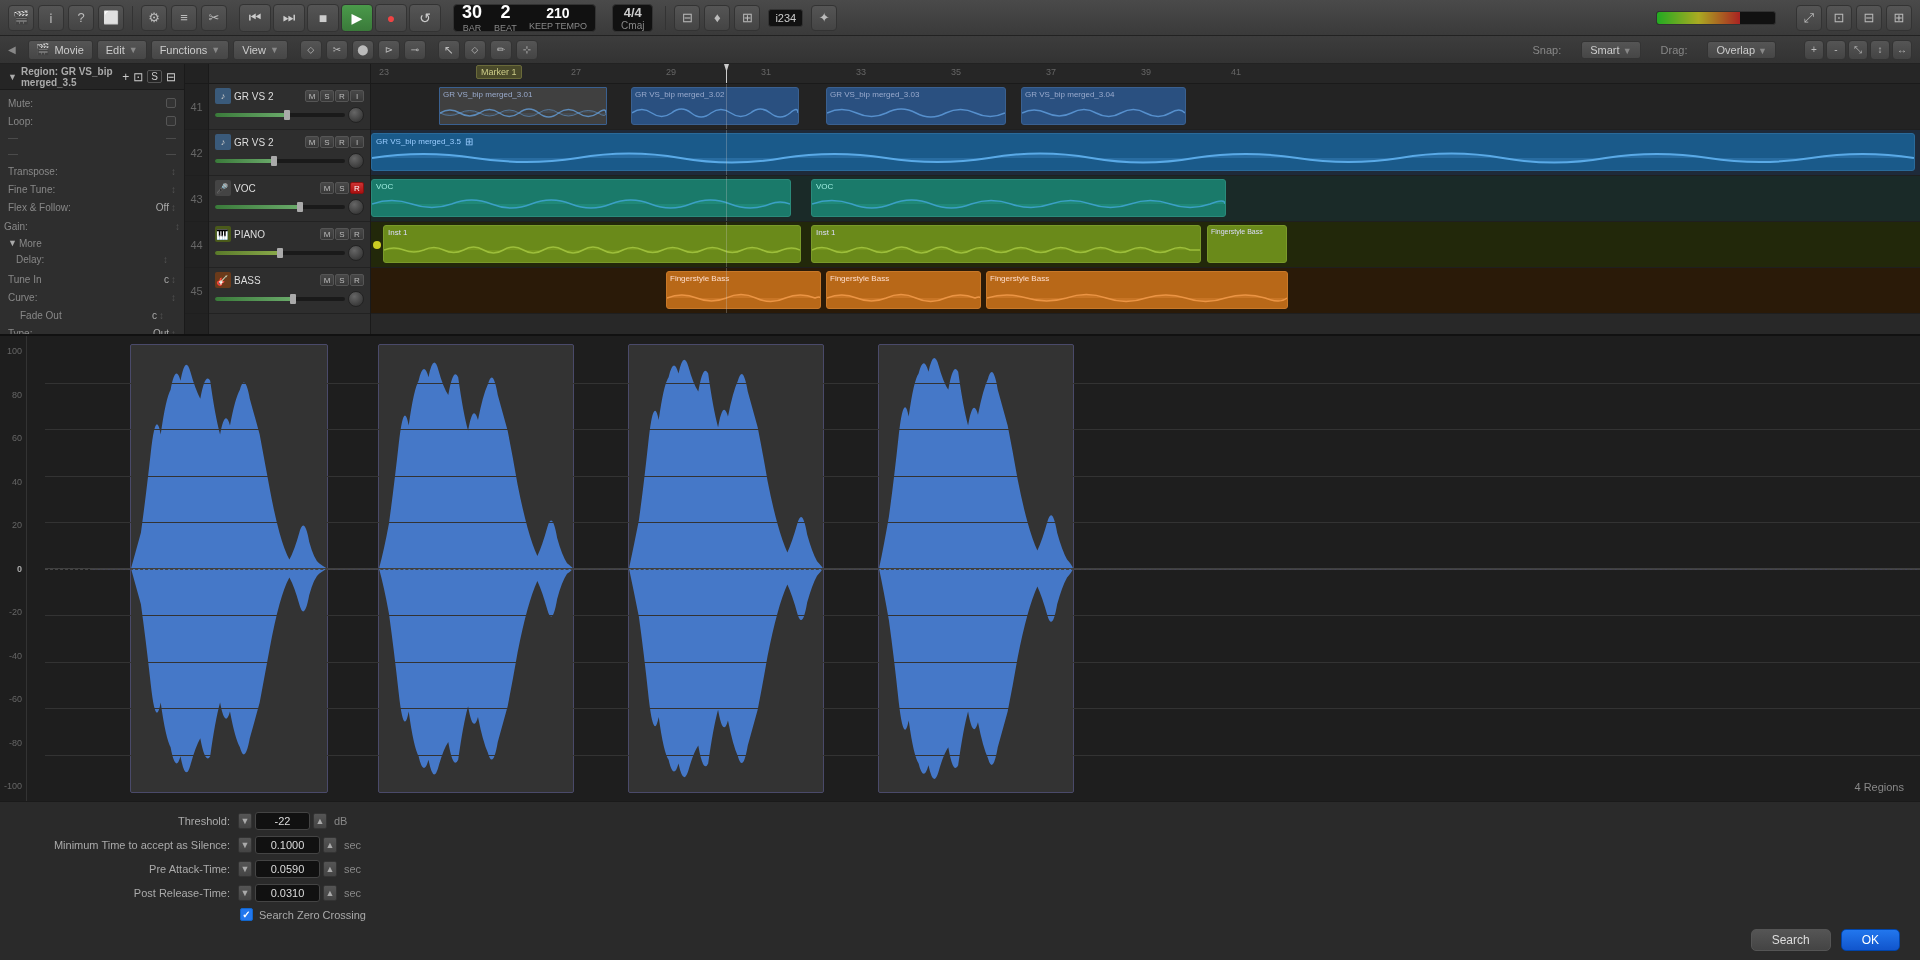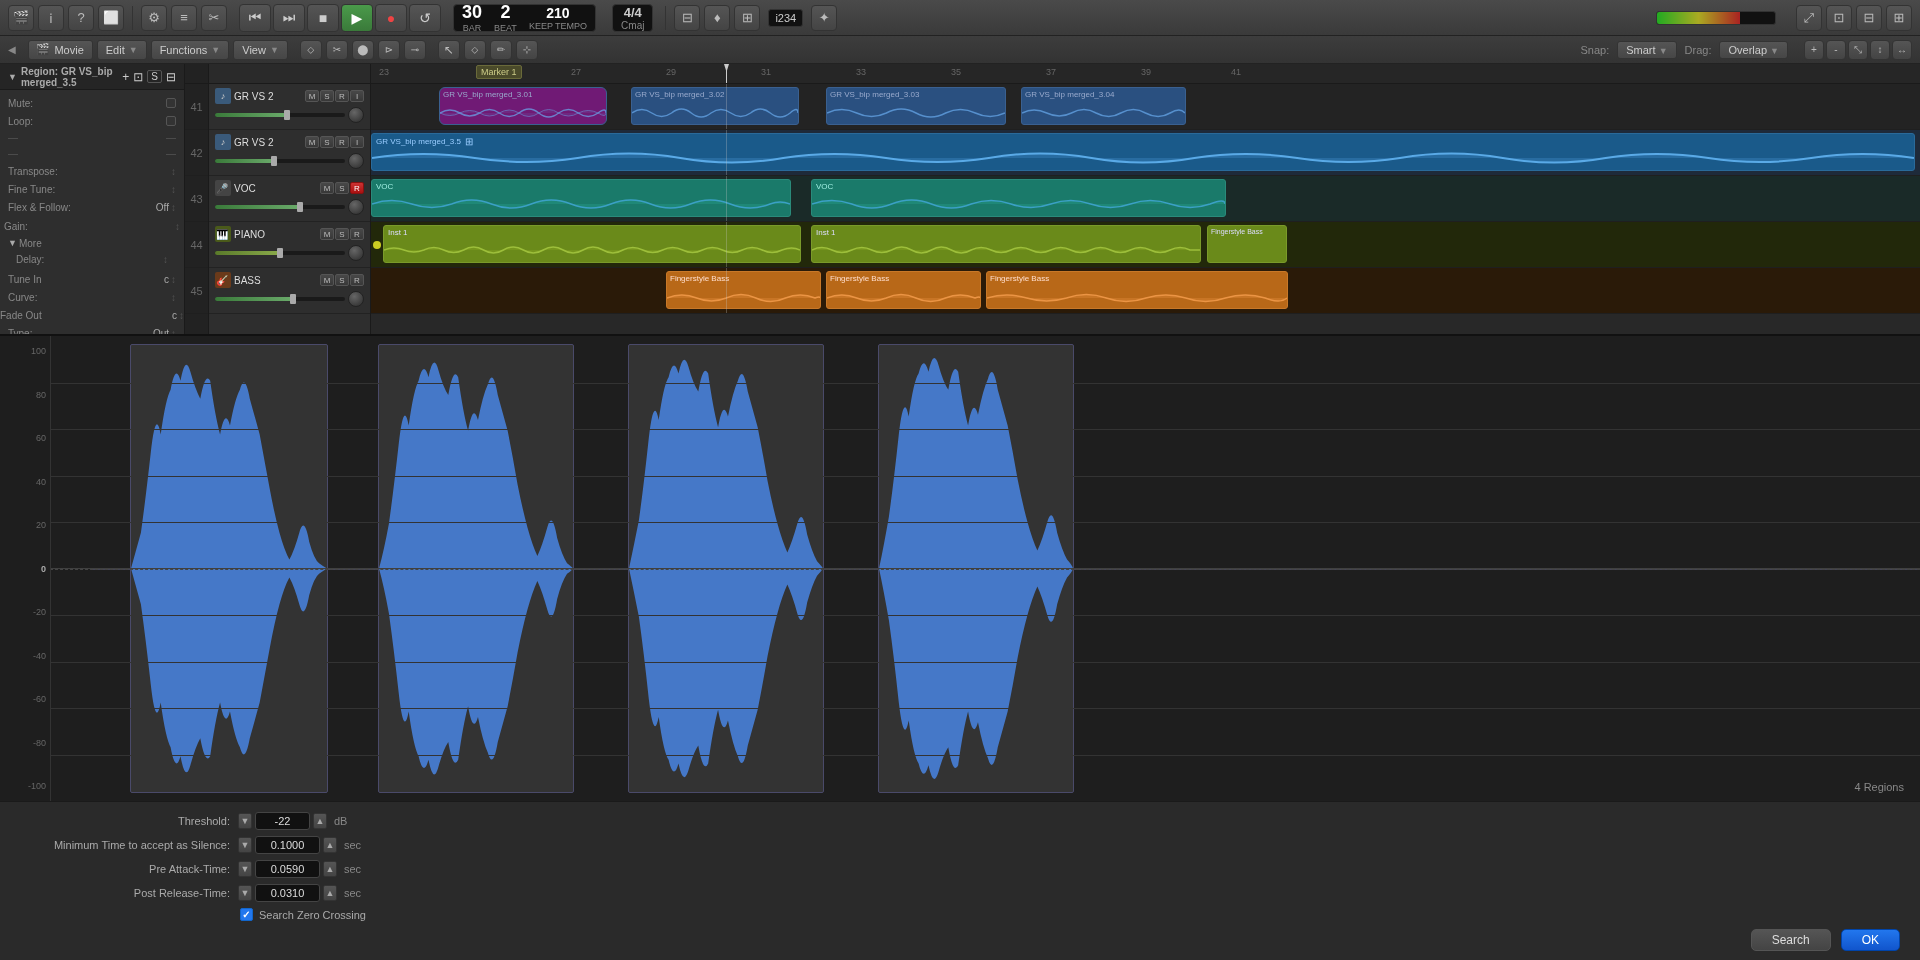--- a/index.html
+++ b/index.html
@@ -122,21 +122,21 @@
       border-radius: 3px;
       padding: 0 8px;
       color: #ccc;
       cursor: pointer;
       display: flex; align-items: center; gap: 4px;
       font-size: 11px;
     }
     .chevron { font-size: 9px; color: #888; }
     .snap-section {
       margin-left: auto;
-      display: flex; align-items: center; gap: 8px;
+      display: flex; align-items: center; gap: 20px;
     }
     .snap-label { color: #888; font-size: 11px; }
     .snap-val {
       background: linear-gradient(to bottom, #555, #464646);
       border: 1px solid #333;
       border-radius: 3px;
       padding: 2px 8px;
       color: #ccc;
       cursor: pointer;
     }
@@ -311,21 +311,21 @@
       </div>
       <div style="display:flex;align-items:center;padding:2px 8px;min-height:18px">
         <span style="color:#888;font-size:10px;flex:1">Tune In</span>
         <span style="color:#aaa;font-size:10px">c</span>
         <span style="font-size:10px;color:#555;margin-left:2px">↕</span>
       </div>
       <div style="display:flex;align-items:center;padding:2px 8px;min-height:18px">
         <span style="color:#888;font-size:10px;flex:1">Curve:</span>
         <span style="font-size:10px;color:#555">↕</span>
       </div>
-      <div style="display:flex;align-items:center;padding:2px 0;min-height:18px">
+      <div style="display:flex;align-items:center;padding:2px 20px;min-height:18px">
         <span style="color:#888;font-size:10px;flex:1">Fade Out</span>
         <span style="color:#aaa;font-size:10px">c</span>
         <span style="font-size:10px;color:#555;margin-left:2px">↕</span>
       </div>
       <div style="display:flex;align-items:center;padding:2px 8px;min-height:18px">
         <span style="color:#888;font-size:10px;flex:1">Type:</span>
         <span style="color:#aaa;font-size:10px">Out</span>
         <span style="font-size:10px;color:#555;margin-left:2px">↕</span>
       </div>
     </div>
@@ -461,21 +461,21 @@
         <div style="position:absolute;left:105px;top:1px;background:#4a4a2a;border:1px solid #6a6a3a;border-radius:2px;padding:1px 4px;font-size:9px;color:#cccc88">Marker 1</div>
 
         <div style="position:absolute;left:355px;top:0;bottom:0;width:1px;background:#ccc;z-index:10"></div>
 
         <div style="position:absolute;left:353px;top:0;width:5px;height:8px;background:#ccc;clip-path:polygon(50% 100%, 0 0, 100% 0)"></div>
       </div>
 
       <div style="height:46px;border-bottom:1px solid #1f1f1f;position:relative;background:#232323">
         <div style="position:absolute;left:355px;top:0;bottom:0;width:1px;background:rgba(200,200,200,0.3);z-index:10"></div>
 
-        <div style="position:absolute;left:68px;top:3px;width:168px;height:38px;background:#701a75;border:1px solid #3a6090;border-radius:6px;overflow:hidden;cursor:pointer">
+        <div style="position:absolute;left:68px;top:3px;width:168px;height:38px;background:#404040;border:1px solid #3a6090;border-radius:1px;overflow:hidden;cursor:pointer">
           <div style="font-size:8px;padding:2px 3px;color:#9ac;white-space:nowrap">GR VS_bip merged_3.01</div>
           <svg style="position:absolute;bottom:0;left:0;right:0;width:100%;height:22px" viewBox="0 0 168 22" preserveAspectRatio="none">
             <path d="M0,11 Q10,5 20,11 Q30,17 40,11 Q50,4 60,11 Q70,18 80,11 Q90,3 100,11 Q110,19 120,11 Q130,4 140,11 Q150,18 160,11 Q168,5 168,11" stroke="#6aabee" stroke-width="1.5" fill="none" opacity="0.7"></path>
             <path d="M0,11 Q10,16 20,11 Q30,6 40,11 Q50,17 60,11 Q70,5 80,11 Q90,18 100,11 Q110,4 120,11 Q130,17 140,11 Q150,6 160,11 Q168,16 168,11" stroke="#6aabee" stroke-width="1" fill="rgba(106,171,238,0.2)" opacity="0.5"></path>
           </svg>
         </div>
 
         <div style="position:absolute;left:260px;top:3px;width:168px;height:38px;background:#2a5080;border:1px solid #3a6090;border-radius:3px;overflow:hidden;cursor:pointer">
           <div style="font-size:8px;padding:2px 3px;color:#9ac;white-space:nowrap">GR VS_bip merged_3.02</div>
           <svg style="position:absolute;bottom:0;left:0;right:0;width:100%;height:22px" viewBox="0 0 168 22" preserveAspectRatio="none">
@@ -579,21 +579,21 @@
       </div>
     </div>
   </div>
 </div>
 
 <div style="height:625px;background:#2d2d2d;display:flex;flex-direction:column">
 
 
   <div style="flex:1;background:#1e1e1e;position:relative;overflow:hidden">
 
-    <div style="position:absolute;left:0;top:0;bottom:0;width:51px;display:flex;flex-direction:column;justify-content:space-between;padding:10px 0;z-index:5;background:#1e1e1e;border-right:1px solid #333">
+    <div style="position:absolute;left:0;top:0;bottom:0;width:27px;display:flex;flex-direction:column;justify-content:space-between;padding:10px 0;z-index:5;background:#1e1e1e;border-right:1px solid #333">
       <span style="font-size:9px;color:#666;text-align:right;padding-right:4px">100</span>
       <span style="font-size:9px;color:#666;text-align:right;padding-right:4px">80</span>
       <span style="font-size:9px;color:#666;text-align:right;padding-right:4px">60</span>
       <span style="font-size:9px;color:#666;text-align:right;padding-right:4px">40</span>
       <span style="font-size:9px;color:#666;text-align:right;padding-right:4px">20</span>
       <span style="font-size:9px;color:#aaa;text-align:right;padding-right:4px;font-weight:bold">0</span>
       <span style="font-size:9px;color:#666;text-align:right;padding-right:4px">-20</span>
       <span style="font-size:9px;color:#666;text-align:right;padding-right:4px">-40</span>
       <span style="font-size:9px;color:#666;text-align:right;padding-right:4px">-60</span>
       <span style="font-size:9px;color:#666;text-align:right;padding-right:4px">-80</span>

